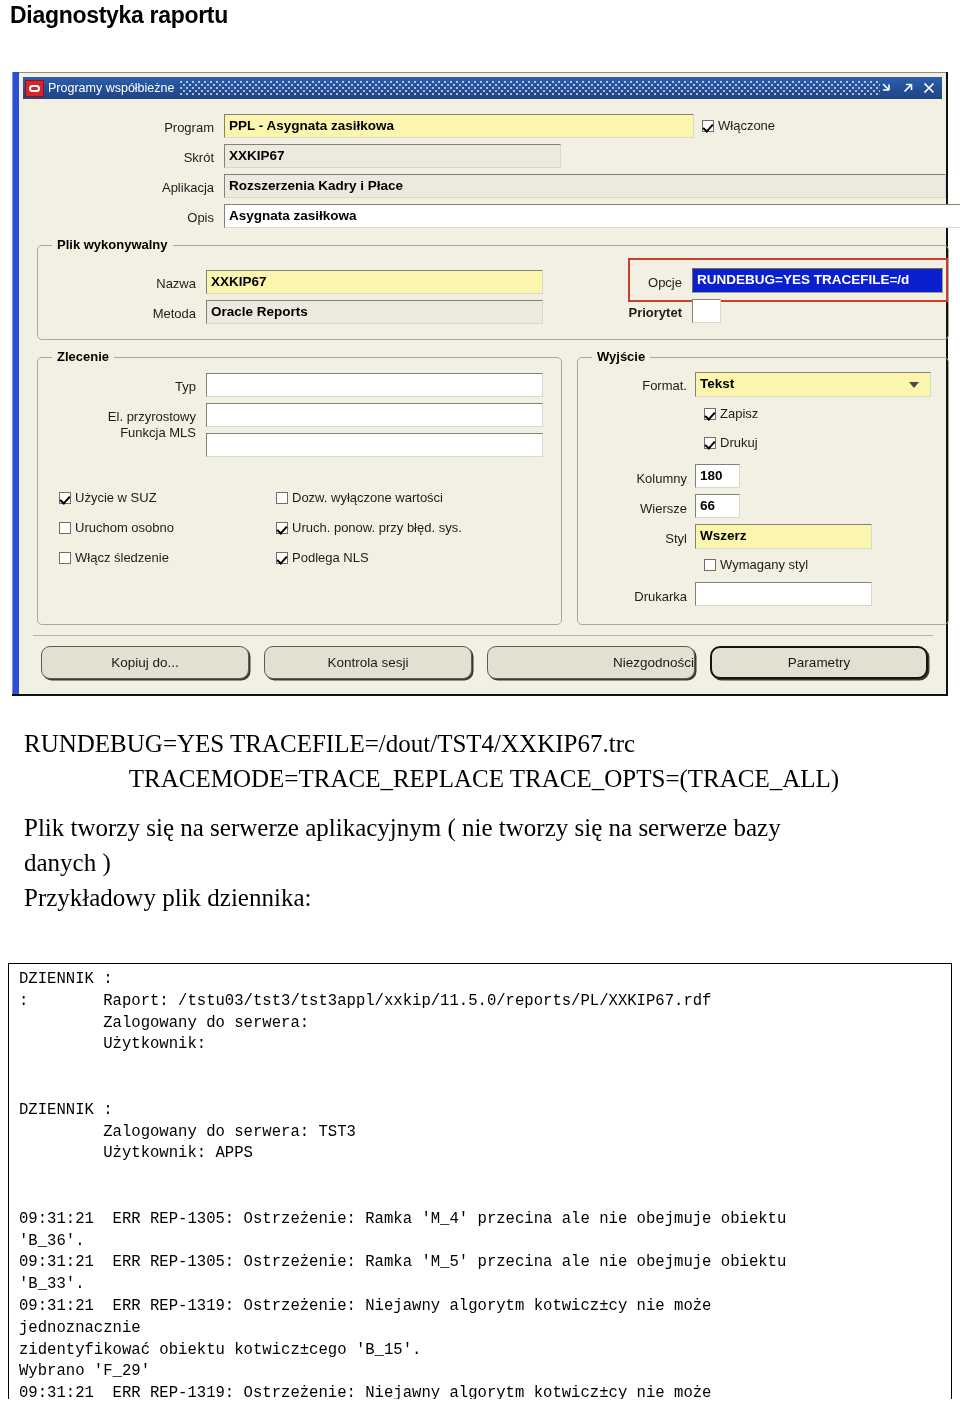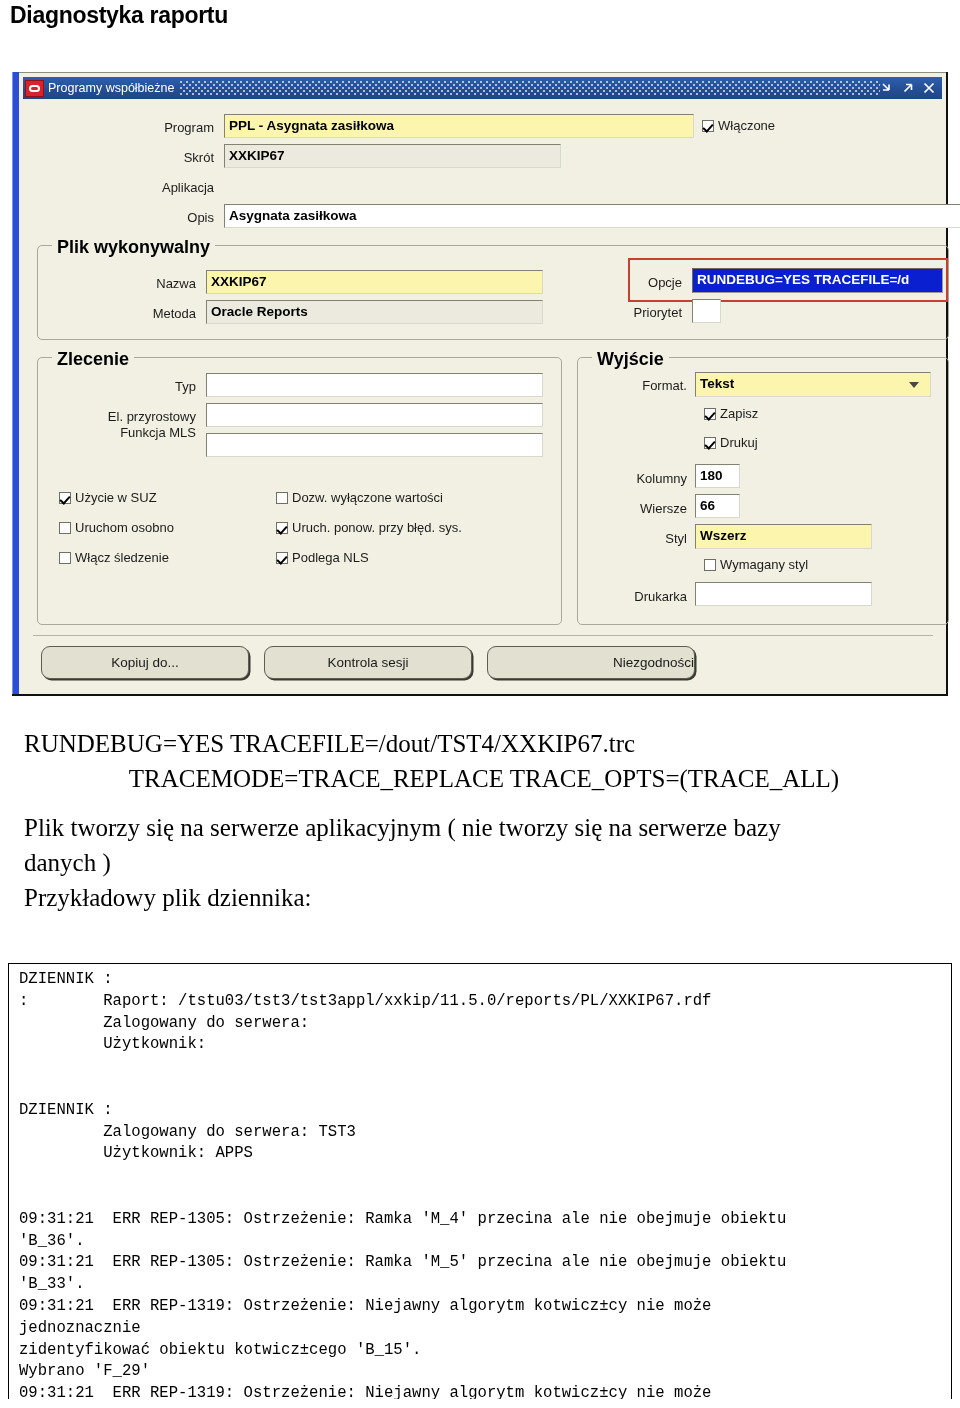--- a/index.html
+++ b/index.html
@@ -158,21 +158,21 @@
     background: transparent;
   }
   .group > .gtitle {
     position: absolute;
     top: -9px;
     left: 14px;
     padding: 0 5px;
     background: #f2f0e2;
     font-family: "Liberation Sans", sans-serif;
     font-weight: bold;
-    font-size: 18px;
+    font-size: 13px;
     color: #000;
     white-space: nowrap;
   }
 
   
   .chk {
     position: absolute;
     display: flex;
     align-items: center;
     font-family: "Liberation Sans", sans-serif;
@@ -326,38 +326,39 @@
     <div class="fld yellow lowered" style="left:205px; top:41px; width:470px; height:24px;">PPL - Asygnata zasiłkowa</div>
     <div class="chk on" style="left:683px; top:45px;">
       <span class="box"></span>
       <span>Włączone</span>
     </div>
 
     <div class="lbl" style="left:110px; top:77px; width:85px;">Skrót</div>
     <div class="fld grey lowered" style="left:205px; top:71px; width:337px; height:24px;">XXKIP67</div>
 
     <div class="lbl" style="left:103px; top:107px; width:92px;">Aplikacja</div>
+    <div class="fld grey lowered" style="left:205px; top:101px; width:722px; height:24px;">Rozszerzenia Kadry i Płace</div>
 
     <div class="lbl" style="left:110px; top:137px; width:85px;">Opis</div>
     <div class="fld lowered" style="left:205px; top:131px; width:778px; height:24px;">Asygnata zasiłkowa</div>
 
     <div class="group" style="left:18px; top:172px; width:912px; height:95px;">
       <div class="gtitle">Plik wykonywalny</div>
     </div>
     <div class="lbl" style="left:92px; top:203px; width:85px;">Nazwa</div>
     <div class="fld yellow lowered" style="left:187px; top:197px; width:337px; height:24px;">XXKIP67</div>
 
     <div class="lbl" style="left:85px; top:233px; width:92px;">Metoda</div>
     <div class="fld grey lowered" style="left:187px; top:227px; width:337px; height:24px;">Oracle Reports</div>
 
     <div class="redbox" style="left:609px; top:185px; width:320px; height:44px;"></div>
     <div class="lbl" style="left:603px; top:202px; width:60px;">Opcje</div>
     <div class="fld selected" style="left:673px; top:195px; width:251px; height:25px;">RUNDEBUG=YES TRACEFILE=/d</div>
 
-    <div class="lbl" style="left:595px; top:232px; width:68px;">Priorytet</div>
+    <div class="lbl" style="left:595px; top:232px; width:68px;font-weight:bold;">Priorytet</div>
     <div class="fld lowered" style="left:673px; top:226px; width:29px; height:24px;"></div>
 
     <div class="group" style="left:18px; top:284px; width:525px; height:268px;">
       <div class="gtitle">Zlecenie</div>
     </div>
     <div class="lbl" style="left:92px; top:306px; width:85px;">Typ</div>
     <div class="fld lowered" style="left:187px; top:300px; width:337px; height:24px;"></div>
 
     <div class="lbl" style="left:65px; top:336px; width:112px;">El. przyrostowy</div>
     <div class="fld lowered" style="left:187px; top:330px; width:337px; height:24px;"></div>
@@ -426,20 +427,23 @@
     <div class="hsep" style="left:14px; top:562px; width:900px;"></div>
 
     <div class="btn" style="left:22px; top:573px; width:208px; height:33px;">
       <span>Kopiuj do...</span>
     </div>
     <div class="btn" style="left:245px; top:573px; width:208px; height:33px;">
       <span>Kontrola sesji</span>
     </div>
     <div class="btn" style="left:468px; top:573px; width:208px; height:33px;justify-content:flex-end;">
       <span>Niezgodności</span>
+    </div>
+    <div class="btn primary" style="left:691px; top:573px; width:218px; height:33px;">
+      <span>Parametry</span>
     </div>
 
   </div>
 </div>
 
 <div class="prose">
   <div>RUNDEBUG=YES TRACEFILE=/dout/TST4/XXKIP67.trc</div>
   <div class="center">TRACEMODE=TRACE_REPLACE TRACE_OPTS=(TRACE_ALL)</div>
   <div class="gap"></div>
   <div>Plik tworzy się na serwerze aplikacyjnym ( nie tworzy się na serwerze bazy</div>

